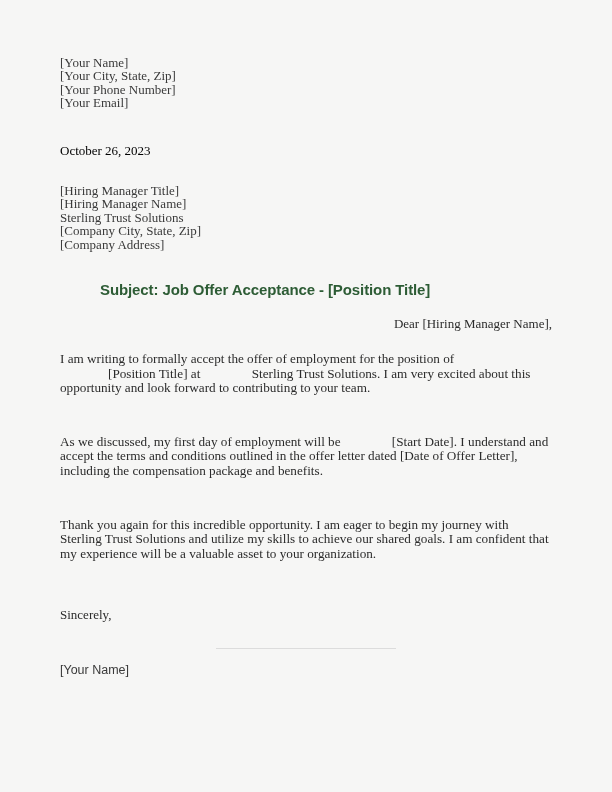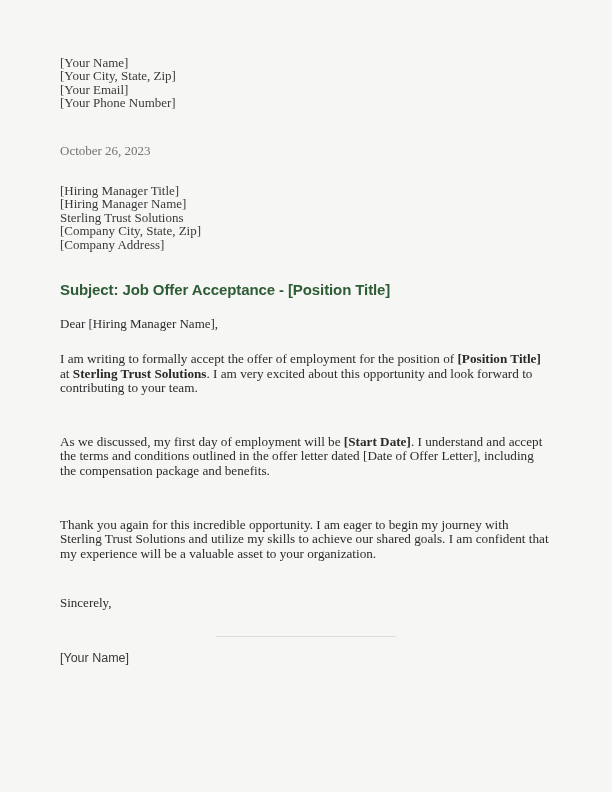--- a/index.html
+++ b/index.html
@@ -29,56 +29,59 @@
     font-size: 13px;
     line-height: 13.4px;
     color: #3a3a3a;
     white-space: pre;
   }
   .date-line {
     margin-top: 34px;
     font-family: "Liberation Serif", serif;
     font-size: 13px;
     line-height: 13.4px;
-    color: #737373;
+    color: #000000;
   }
   .recipient-block {
     margin-top: 27px;
   }
   .subject-heading {
     margin-top: 30px;
     font-family: "Liberation Sans", sans-serif;
     font-weight: bold;
     font-size: 15px;
     line-height: 18px;
     letter-spacing: -0.1px;
     color: #2d5c35;
+    margin-left: 40px;
   }
   .salutation {
     margin-top: 18px;
     font-size: 13px;
     line-height: 14px;
     color: #2b2b2b;
+    text-align: right;
   }
   .body-para {
     margin-top: 21px;
     font-size: 13.2px;
     line-height: 14.6px;
     color: #2b2b2b;
     text-align: left;
     max-width: 494px;
   }
   .body-para.gap-large {
     margin-top: 39px;
   }
   .body-para b {
-    font-weight: bold;
+    font-weight: normal;
+    margin-left: 48px;
   }
   .closing {
-    margin-top: 35px;
+    margin-top: 47px;
     font-size: 13px;
     line-height: 14px;
     color: #2b2b2b;
   }
   .sig-rule {
     margin-top: 26px;
     width: 180px;
     height: 1px;
     background: #dcdcdc;
     border: 0;
@@ -92,22 +95,22 @@
   }
 </style>
 </head>
 <body>
 
 <div class="page">
 
   <div class="sender-block">
     <div class="addr-line">[Your Name]</div>
     <div class="addr-line">[Your City, State, Zip]</div>
+    <div class="addr-line">[Your Phone Number]</div>
     <div class="addr-line">[Your Email]</div>
-    <div class="addr-line">[Your Phone Number]</div>
   </div>
 
   <div class="date-line">October 26, 2023</div>
 
   <div class="recipient-block">
     <div class="addr-line">[Hiring Manager Title]</div>
     <div class="addr-line">[Hiring Manager Name]</div>
     <div class="addr-line">Sterling Trust Solutions</div>
     <div class="addr-line">[Company City, State, Zip]</div>
     <div class="addr-line">[Company Address]</div>

